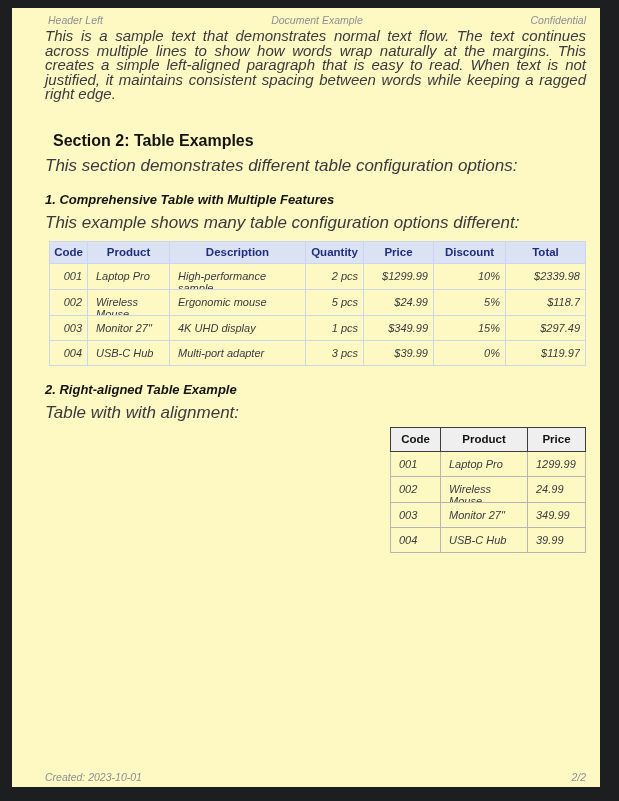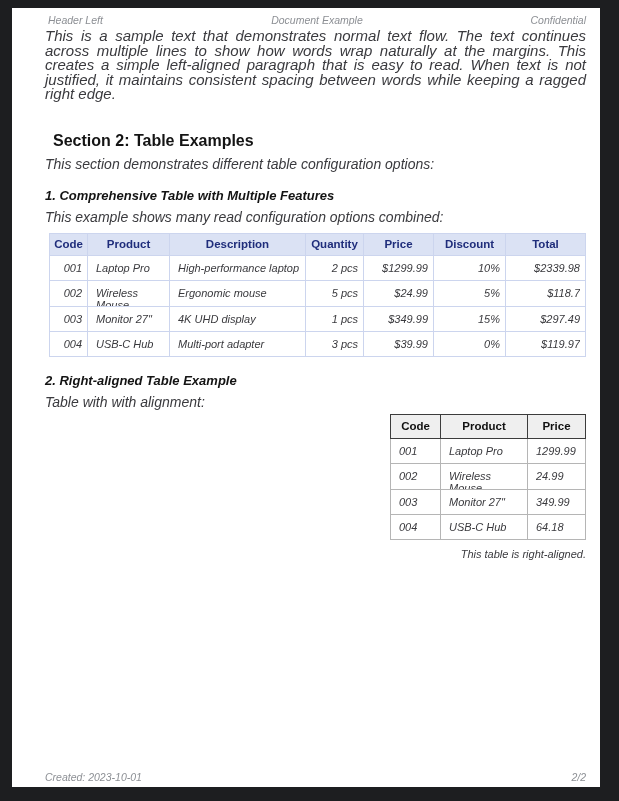--- a/index.html
+++ b/index.html
@@ -7,21 +7,21 @@
   body {
     background: #1d1e20;
     font-family: "Liberation Sans", sans-serif;
     position: relative;
     overflow: hidden;
   }
   .page {
     position: absolute;
     left: 12px; top: 8px;
     width: 588px; height: 779px;
-    background: #ffffff;
+    background: #fef9c3;
     padding: 6px 14px 0 33px;
     color: #3a3a3e;
   }
   .pg-header, .pg-footer {
     display: flex;
     font-size: 10.5px;
     font-style: italic;
     color: #8c8f94;
   }
   .pg-header > span, .pg-footer > span { flex: 1; white-space: nowrap; }
@@ -39,21 +39,21 @@
   }
   h1.sec-title {
     font-size: 16px;
     font-weight: bold;
     color: #141414;
     margin-top: 30px;
     margin-left: 8px;
   }
   .intro {
     font-style: italic;
-    font-size: 14px;
+    font-size: 17px;
     color: #3a3a3e;
     margin-top: 6px;
   }
   h2.sub-title {
     font-size: 13px;
     font-weight: bold;
     color: #141414;
     margin-top: 16px;
     font-style: italic;
   }
@@ -113,21 +113,21 @@
     <span class="hf-center">Document Example</span>
     <span class="hf-right">Confidential</span>
   </div>
 
   <p class="para">This is a sample text that demonstrates normal text flow. The text continues across multiple lines to show how words wrap naturally at the margins. This creates a simple left-aligned paragraph that is easy to read. When text is not justified, it maintains consistent spacing between words while keeping a ragged right edge.</p>
 
   <h1 class="sec-title">Section 2: Table Examples</h1>
   <p class="intro">This section demonstrates different table configuration options:</p>
 
   <h2 class="sub-title">1. Comprehensive Table with Multiple Features</h2>
-  <p class="intro">This example shows many read configuration options combined:</p>
+  <p class="intro">This example shows many table configuration options different:</p>
 
   <table class="t1">
     <colgroup>
       <col style="width:38px">
         <col style="width:82px">
         <col style="width:136px">
       <col style="width:58px">
         <col style="width:70px">
         <col style="width:72px">
         <col style="width:80px">
@@ -145,21 +145,21 @@
     </thead>
     <tbody>
       <tr>
         <td class="al-r">
             <div class="clip">001</div>
           </td>
         <td>
             <div class="clip">Laptop Pro</div>
           </td>
         <td>
-            <div class="clip">High-performance laptop</div>
+            <div class="clip">High-performance sample</div>
           </td>
         <td class="al-r">
             <div class="clip">2 pcs</div>
           </td>
         <td class="al-r">
             <div class="clip">$1299.99</div>
           </td>
         <td class="al-r">
             <div class="clip">10%</div>
           </td>
@@ -290,26 +290,25 @@
           </td>
       </tr>
       <tr>
         <td>
             <div class="clip">004</div>
           </td>
         <td>
             <div class="clip">USB-C Hub</div>
           </td>
         <td>
-            <div class="clip">64.18</div>
+            <div class="clip">39.99</div>
           </td>
       </tr>
     </tbody>
   </table>
 
-  <p class="caption">This table is right-aligned.</p>
 
   <div class="pg-footer">
     <span>Created: 2023-10-01</span>
     <span class="hf-right">2/2</span>
   </div>
 
 </div>
 
 </body></html>

